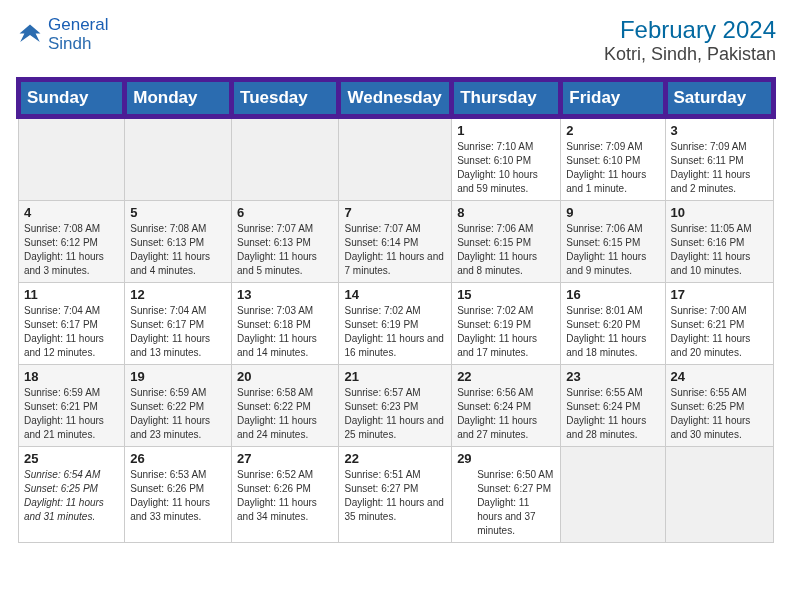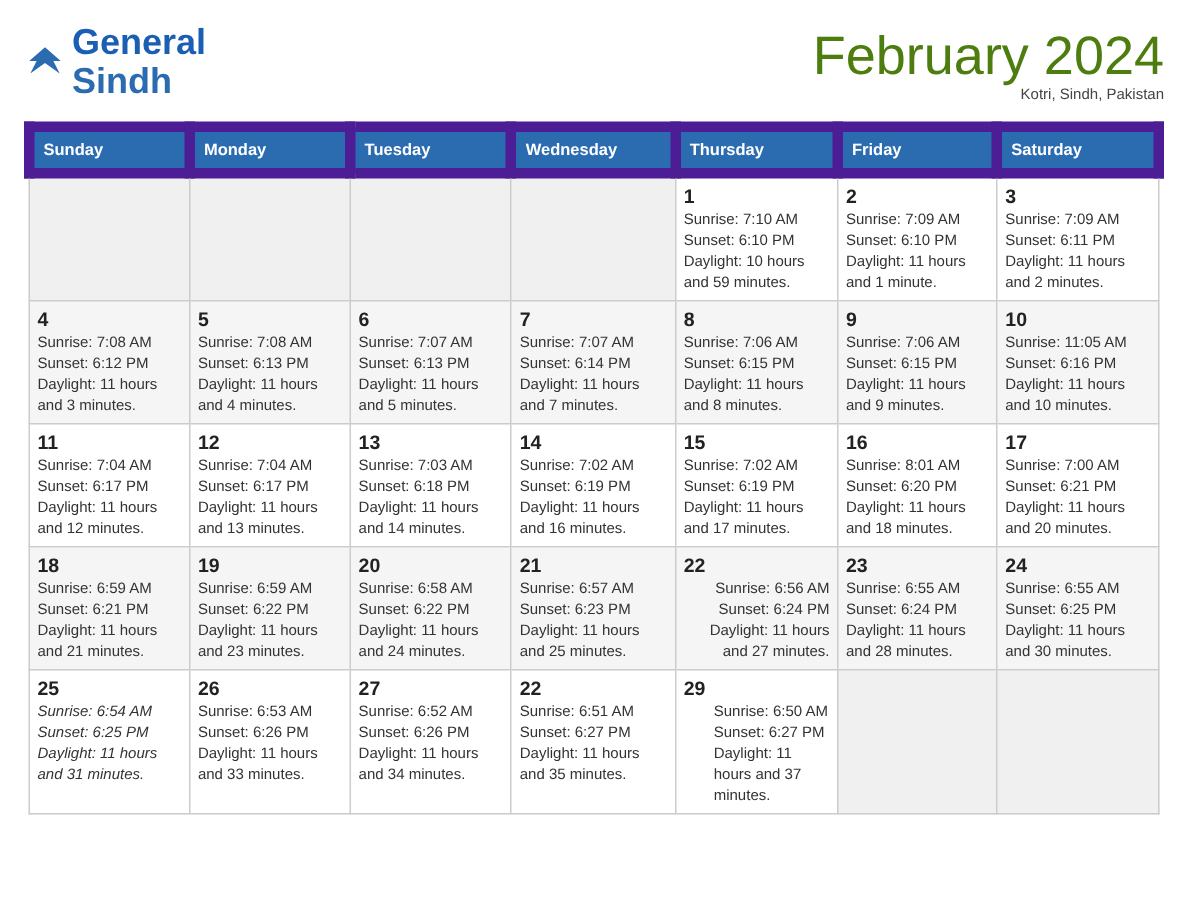--- a/index.html
+++ b/index.html
@@ -15,57 +15,57 @@
       justify-content: space-between;
       align-items: flex-start;
       margin-bottom: 12px;
     }
     .logo {
       display: flex;
       align-items: center;
       gap: 4px;
     }
     .logo-text {
-      font-size: 24px;
-      font-weight: bold;
+      font-size: 17px;
+      font-weight: normal;
       color: #333;
       line-height: 1.1;
     }
     .logo-text span {
       color: #1a5fb4;
     }
     .logo-bird {
       width: 28px;
       height: 28px;
     }
     .title-block {
       text-align: right;
     }
     .calendar-title {
-      font-size: 36px;
+      font-size: 24px;
       font-weight: normal;
-      color: #4d7c0f;
+      color: #0369a1;
     }
     .calendar-subtitle {
-      font-size: 10px;
+      font-size: 18px;
       color: #444;
     }
     table {
       width: 100%;
       border-collapse: collapse;
       font-size: 11px;
     }
     thead tr th {
       background-color: #2b6cb0;
       color: #fff;
       text-align: left;
       padding: 6px 6px;
-      font-size: 11px;
+      font-size: 17px;
       font-weight: bold;
-      border: 7px solid #4c1d95;
+      border: 5px solid #4c1d95;
     }
     tbody tr td {
       border: 1px solid #ccc;
       vertical-align: top;
       padding: 4px 5px;
       min-height: 80px;
       width: 113px;
     }
     .day-num {
       font-size: 13px;
@@ -256,21 +256,21 @@
 Daylight: 11 hours and 24 minutes.</div>
         </td>
         <td>
           <span class="day-num">21</span>
           <div class="day-info" style="white-space: pre-line;">Sunrise: 6:57 AM
 Sunset: 6:23 PM
 Daylight: 11 hours and 25 minutes.</div>
         </td>
         <td>
           <span class="day-num">22</span>
-          <div class="day-info" style="white-space: pre-line; text-align: right;">Sunrise: 6:56 AM
+          <div class="day-info" style="white-space: pre-line;">Sunrise: 6:56 AM
 Sunset: 6:24 PM
 Daylight: 11 hours and 27 minutes.</div>
         </td>
         <td>
           <span class="day-num">23</span>
           <div class="day-info" style="white-space: pre-line;">Sunrise: 6:55 AM
 Sunset: 6:24 PM
 Daylight: 11 hours and 28 minutes.</div>
         </td>
         <td>

